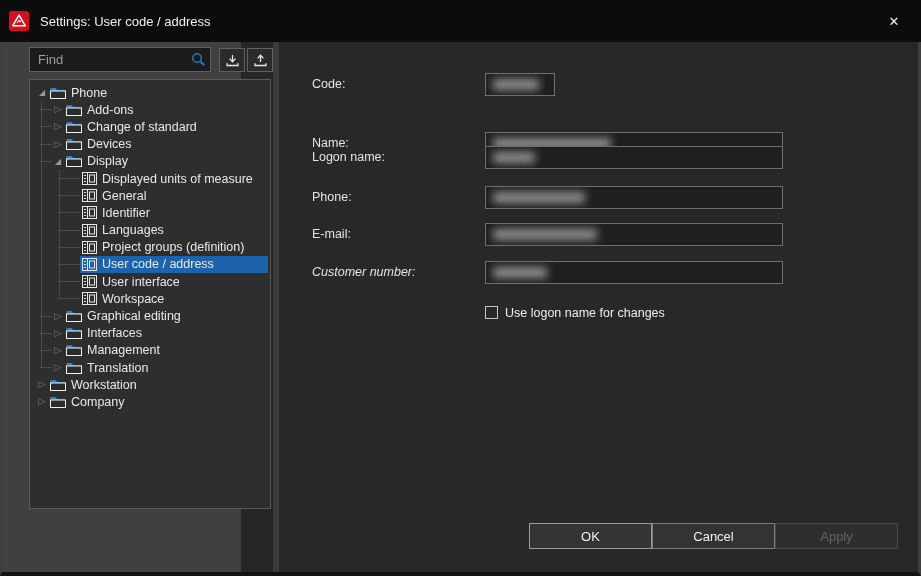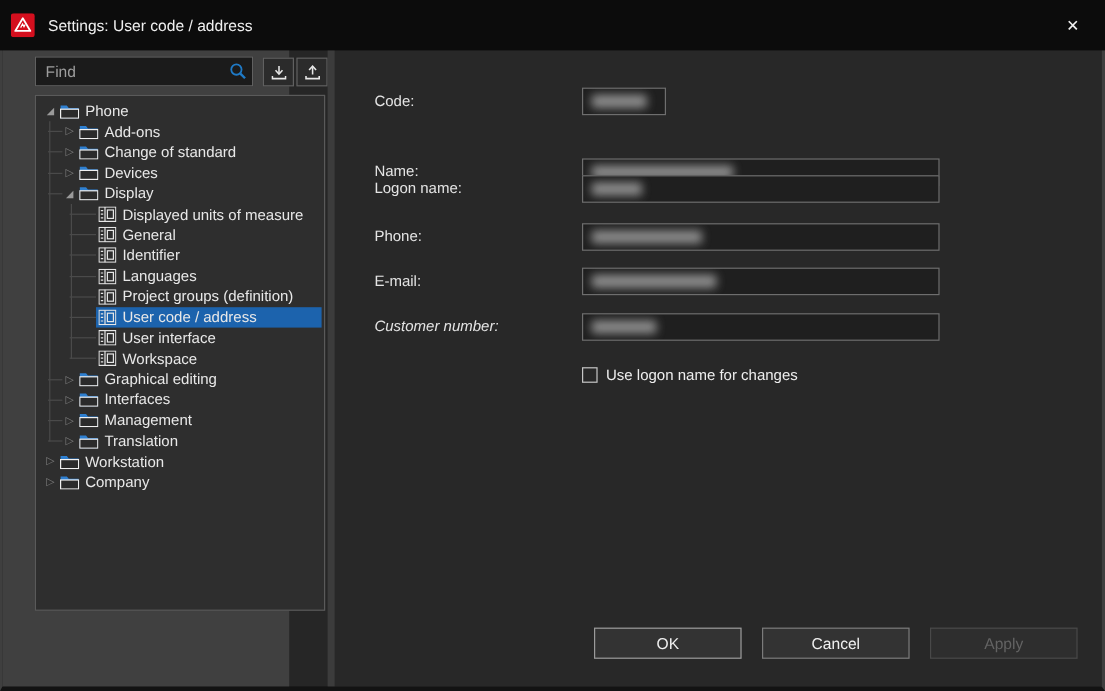--- a/index.html
+++ b/index.html
@@ -61,21 +61,21 @@
               box-sizing:border-box;overflow:hidden;}
   .form-input.small{width:70px;}
   .form-input.wide{width:298px;}
   .blur-blob{margin:5px 0 0 7px;height:11px;border-radius:2px;background:#a2a2a2;filter:blur(4px);opacity:.85;}
 
   .chk-row{position:absolute;left:206px;top:268px;display:flex;align-items:flex-start;gap:7px;}
   .chk-box{width:13px;height:13px;border:1px solid #c6c6c6;background:transparent;box-sizing:border-box;flex:none;}
   .chk-label{color:#eeeeee;font-size:12.5px;white-space:nowrap;}
 
   
-  .footer{position:absolute;right:20px;bottom:23px;display:flex;gap:17px;}
+  .footer{position:absolute;right:20px;bottom:23px;display:flex;}
   .btn{width:123px;height:26px;background:#333333;border:1px solid #7b7b7b;color:#f0f0f0;
        font-size:13px;font-family:"Liberation Sans",sans-serif;display:flex;align-items:center;justify-content:center;}
   .btn.default{border-color:#9b9b9b;}
   .btn.disabled{background:#2e2e2e;border-color:#494949;color:#636363;}
 </style>
 </head>
 <body>
 
 <div class="window">
 

